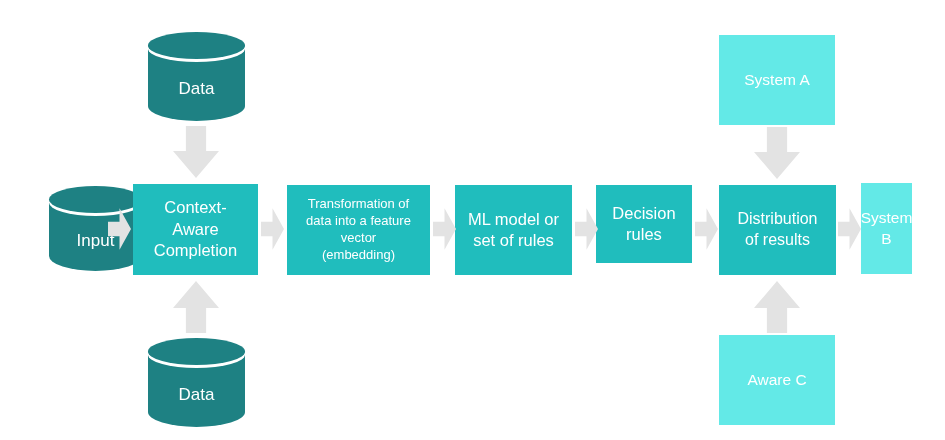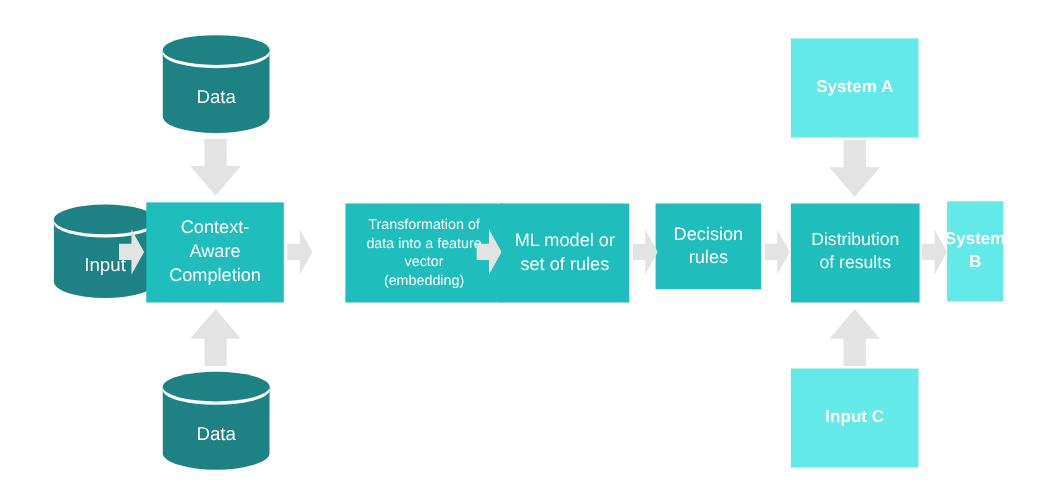--- a/index.html
+++ b/index.html
@@ -25,21 +25,21 @@
   
   .node {
     position: absolute;
     display: flex;
     align-items: center;
     justify-content: center;
     text-align: center;
     color: var(--label);
   }
   .box   { background: var(--box); }
-  .light { background: var(--light_box); font-weight: bold; }
+  .light { background: var(--light_box); }
   .node .label {
     white-space: pre-line;
     line-height: 1.3;
   }
   
   .cylinder {
     position: absolute;
     display: flex;
     align-items: center;
     justify-content: center;
@@ -79,21 +79,21 @@
   .arrow-up {
     width: 46px; height: 52px;
     clip-path: polygon(50% 0, 100% 52%, 72% 52%, 72% 100%, 28% 100%, 28% 52%, 0 52%);
   }
   
   .n-input       { left: 12px;  top: 186px; width: 93px;  height: 85px; margin-left: 37px; }
   .n-data-top    { left: 148px; top: 32px;  width: 97px;  height: 89px; }
   .n-data-bottom { left: 148px; top: 338px; width: 97px;  height: 89px; }
 
   .n-cac         { left: 133px; top: 184px; width: 125px; height: 91px; font-size: 16.5px; }
-  .n-transform   { left: 287px; top: 185px; width: 143px; height: 90px; font-size: 13px; margin-left: 27px; }
+  .n-transform   { left: 287px; top: 185px; width: 143px; height: 90px; font-size: 13px; }
   .n-ml          { left: 455px; top: 185px; width: 117px; height: 90px; font-size: 16.5px; }
   .n-decision    { left: 596px; top: 185px; width: 96px;  height: 78px; font-size: 16.5px; }
   .n-distrib     { left: 719px; top: 185px; width: 117px; height: 90px; font-size: 16px; }
 
   .n-system-a    { left: 719px; top: 35px;  width: 116px; height: 90px; font-size: 15.5px; }
   .n-system-b    { left: 861px; top: 183px; width: 51px;  height: 91px; font-size: 15.5px; }
   .n-system-c    { left: 719px; top: 335px; width: 116px; height: 90px; font-size: 15.5px; }
 
   .a1 { left: 108px; }
   .a2 { left: 261px; }
@@ -163,21 +163,21 @@
   <div class="node light n-system-a">
     <span class="label">System A</span>
   </div>
 
   <div class="node light n-system-b">
     <span class="label">System
 B</span>
   </div>
 
   <div class="node light n-system-c">
-    <span class="label">Input C</span>
+    <span class="label">Aware C</span>
   </div>
 
   <div class="arrow arrow-right a1"></div>
   <div class="arrow arrow-right a2"></div>
   <div class="arrow arrow-right a3"></div>
   <div class="arrow arrow-right a4"></div>
   <div class="arrow arrow-right a5"></div>
   <div class="arrow arrow-right a6"></div>
 
   <div class="arrow arrow-down v-data-top"></div>

